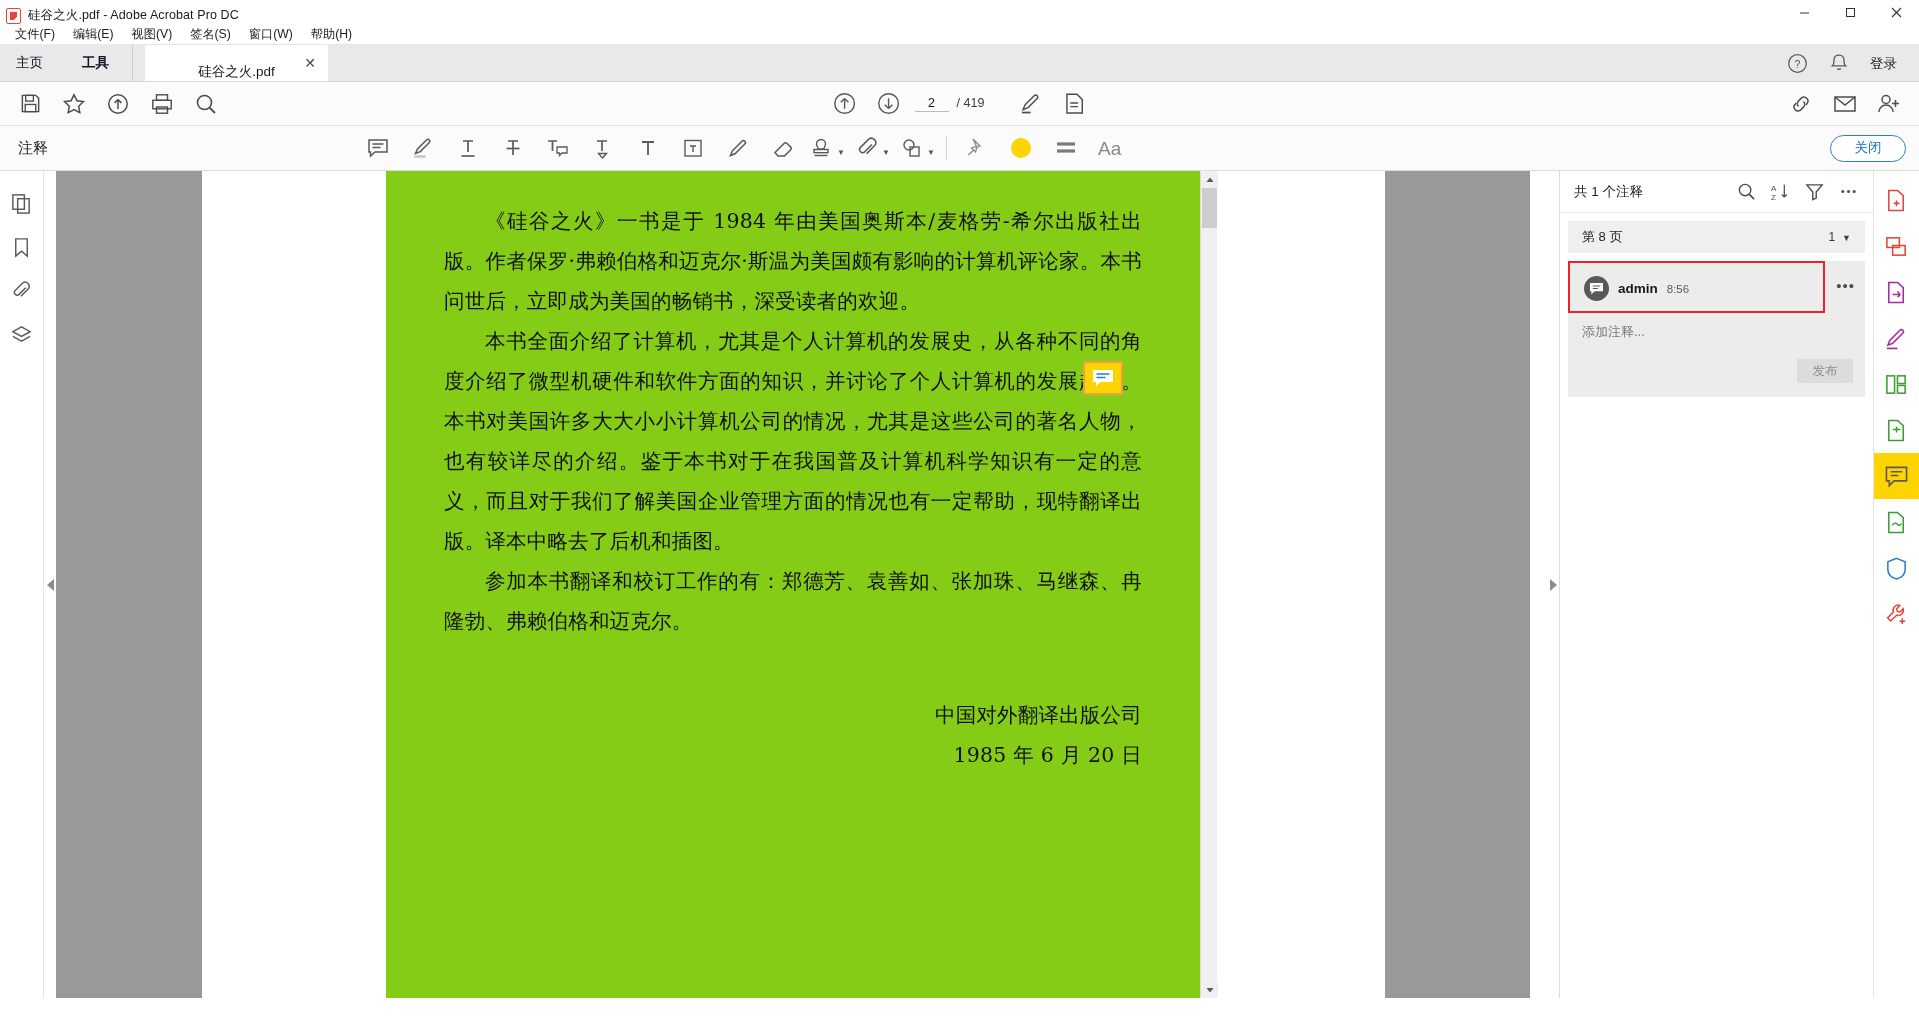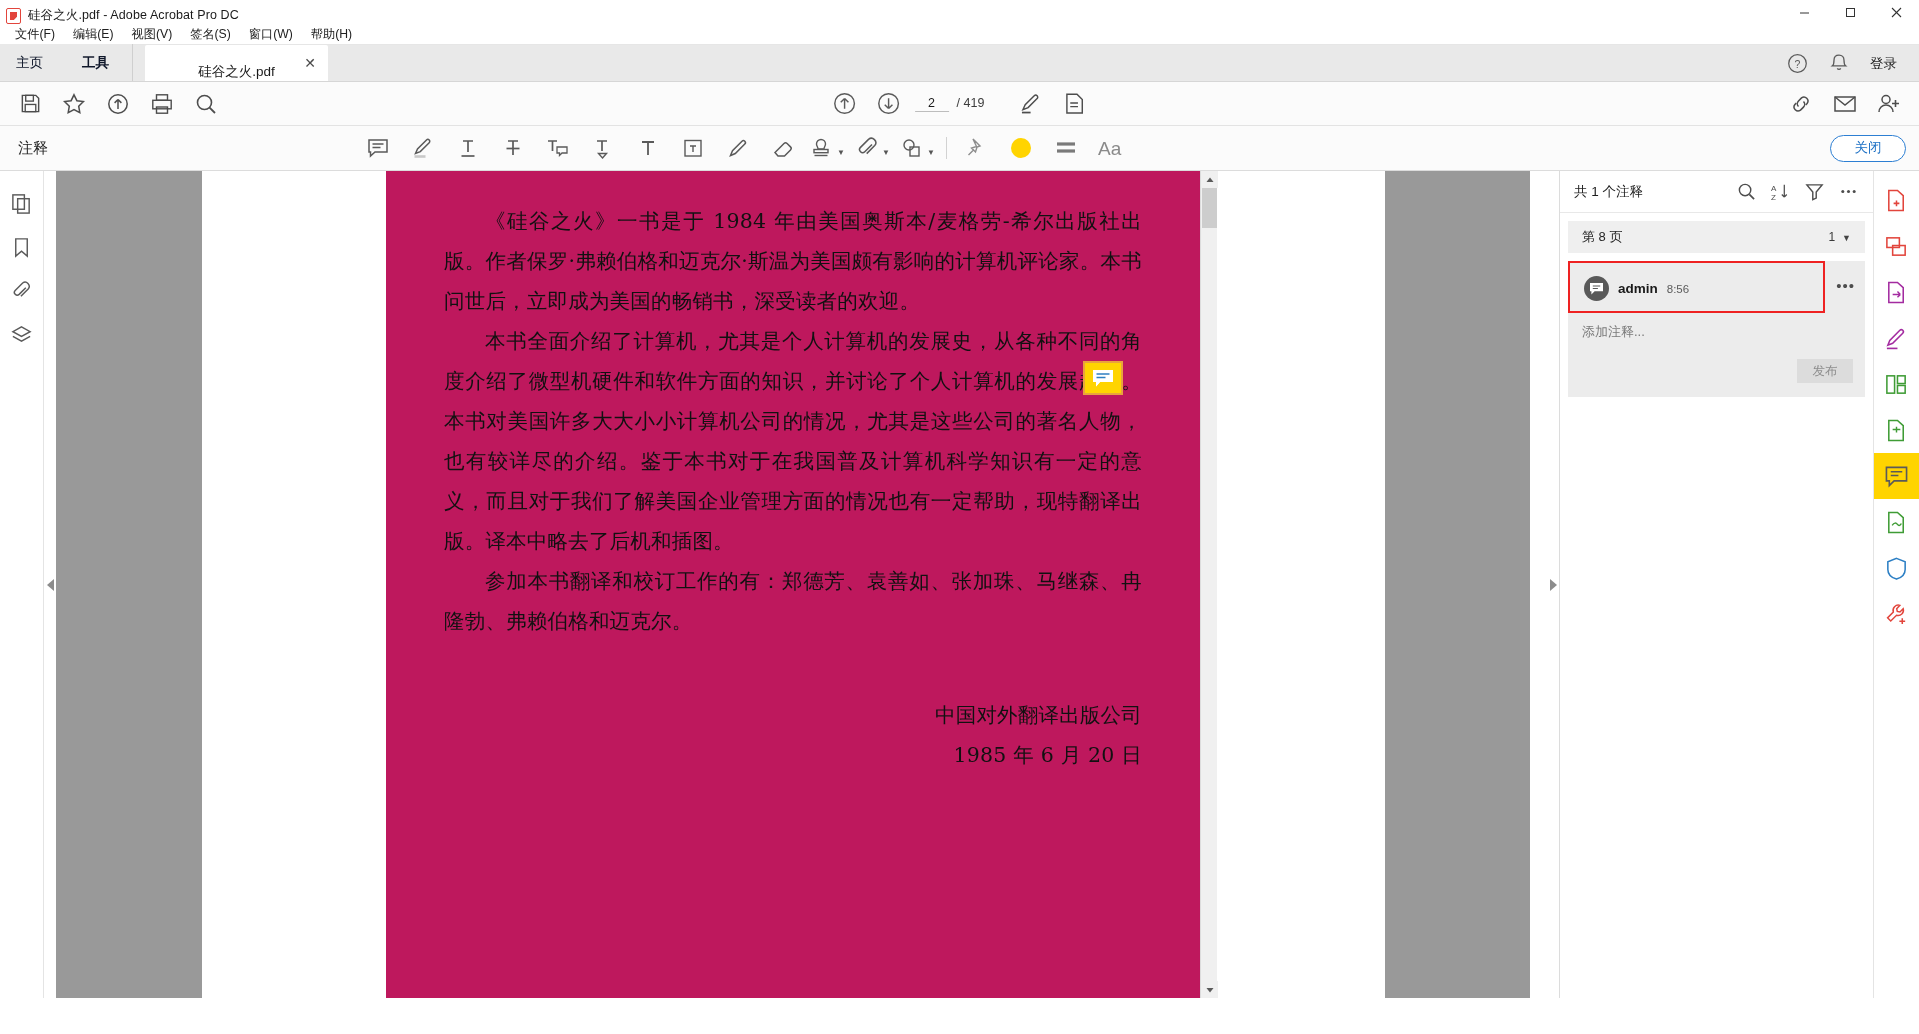--- a/index.html
+++ b/index.html
@@ -137,21 +137,21 @@
     flex: none;
   }
   .tri-l { width: 0; height: 0; border-top: 6px solid transparent; border-bottom: 6px solid transparent; border-right: 7px solid #8c8c8c; }
   .tri-r { width: 0; height: 0; border-top: 6px solid transparent; border-bottom: 6px solid transparent; border-left: 7px solid #8c8c8c; }
 
   .pagewrap { flex: 1; position: relative; display: flex; justify-content: center; overflow: hidden; }
   .graybar-l { position: absolute; left: 0; top: 0; width: 146px; height: 100%; background: #999999; }
   .graybar-r { position: absolute; right: 17px; top: 0; width: 145px; height: 100%; background: #999999; }
 
   .page {
-    position: relative; width: 814px; background: #be185d; height: 100%;
+    position: relative; width: 814px; background: #84cc16; height: 100%;
     padding: 30px 58px 0 58px; z-index: 2;
   }
   .ptext {
     font-family: "DejaVu Serif", "Liberation Serif", serif;
     font-size: 20.5px; color: #111; line-height: 40px; letter-spacing: .2px;
     text-align: justify;
   }
   .ptext p { margin: 0 0 0 0; }
   .indent { text-indent: 2em; }
   .sig { text-align: right; margin-top: 54px; }

